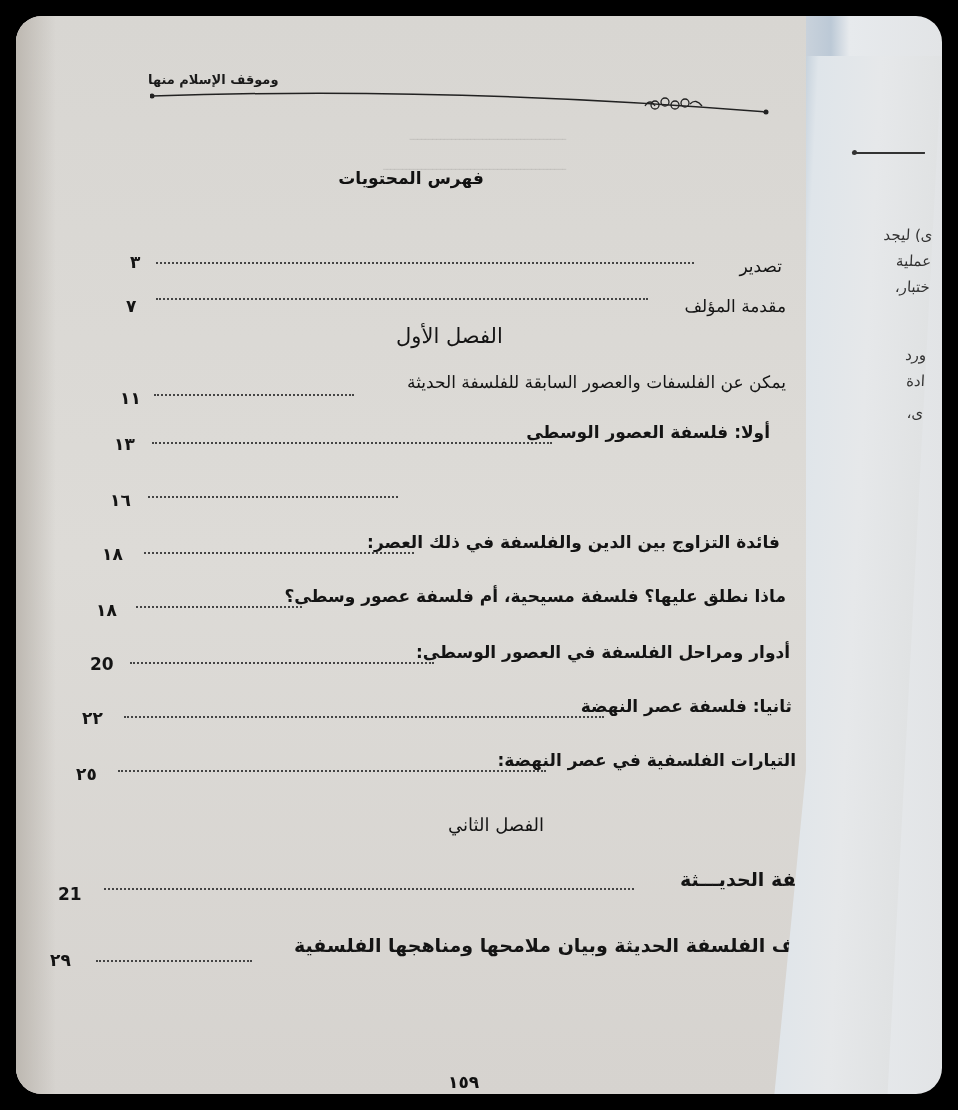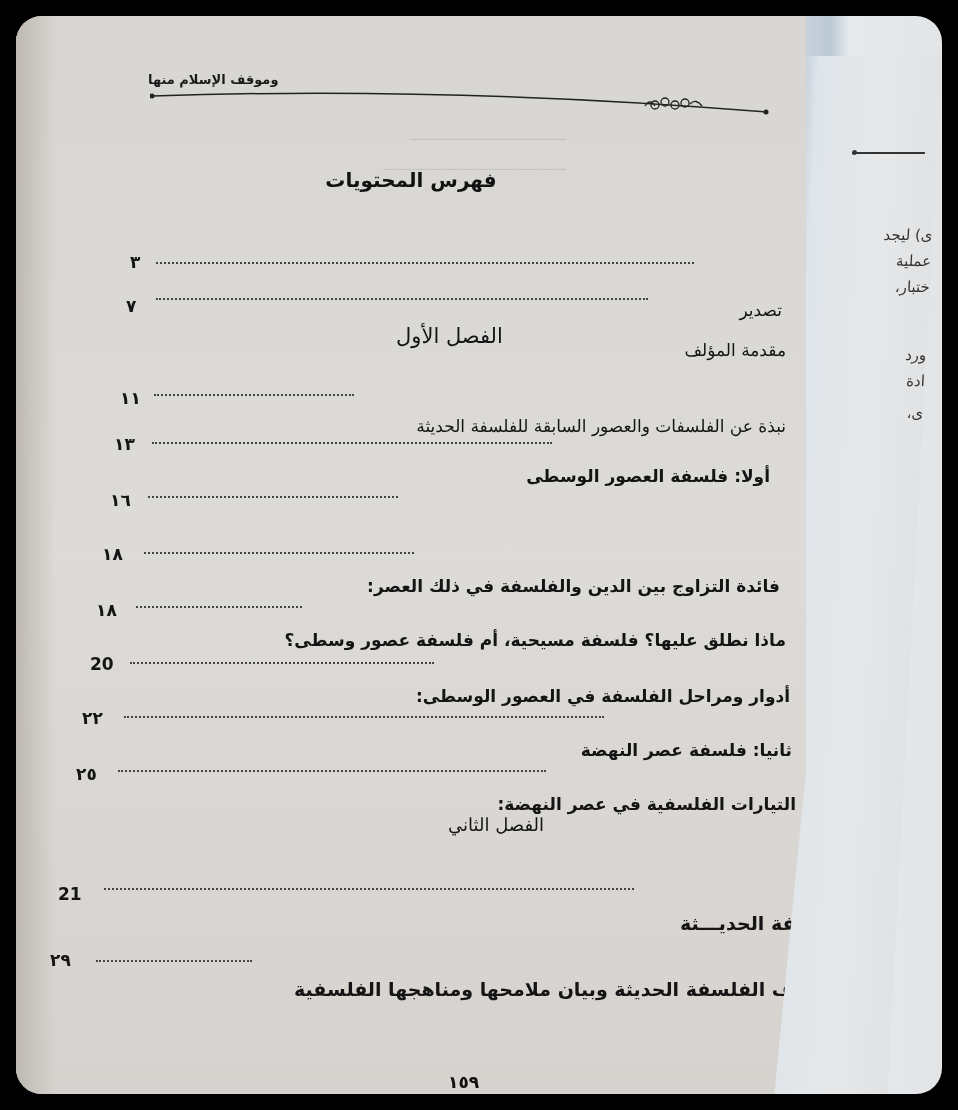--- a/index.html
+++ b/index.html
@@ -28,23 +28,23 @@
     clip-path:polygon(0 0, 100% 0, 100% 70%, 96% 100%, 0 100%);
   }
   .page-shadow { position:absolute; left:0; top:0; width:40px; height:100%; background:linear-gradient(90deg,#bdb8b1,rgba(220,218,214,0)); }
   .running-head {
     position:absolute; left:132px; top:56px; direction:rtl;
     font-family:"DejaVu Sans",sans-serif; font-weight:bold; font-size:13px; color:#1a1a1a;
   }
   .head-rule { position:absolute; left:134px; top:72px; width:620px; height:40px; }
   .toc-title {
     position:absolute; left:0; width:790px; top:152px; text-align:center; direction:rtl;
-    font-family:"DejaVu Sans",sans-serif; font-weight:bold; font-size:20px; color:#111;
+    font-family:"DejaVu Sans",sans-serif; font-weight:bold; font-size:17px; color:#111;
   }
-  .entry { position:absolute; direction:rtl; color:#141414; white-space:nowrap;margin-top:44px; }
+  .entry { position:absolute; direction:rtl; color:#141414; white-space:nowrap; }
   .entry .label { font-size:17px; }
   .entry.bold .label { font-family:"DejaVu Sans",sans-serif; font-weight:bold; }
   .dots { position:absolute; height:0; border-bottom:2px dotted #444; }
   .pnum { position:absolute; font-family:"DejaVu Sans",sans-serif; font-weight:bold; font-size:17px; color:#141414; direction:rtl; }
   .chapter { position:absolute; direction:rtl; font-size:21px; color:#141414; white-space:nowrap; }
   .folio { position:absolute; left:432px; top:1056px; font-family:"DejaVu Sans",sans-serif; font-weight:bold; font-size:17px; color:#111; }
   .ghost { position:absolute; direction:rtl; font-size:13px; color:rgba(80,80,80,0.13); white-space:nowrap; }
 </style>
 </head>
 <body>
@@ -92,21 +92,21 @@
 
     <div class="entry" style="right:20px; top:280px;text-align:right;">
       <span class="label">مقدمة المؤلف</span>
     </div>
     <div class="dots" style="left:140px; width:492px; top:282px;"></div>
     <div class="pnum" style="left:110px; top:280px;">٧</div>
 
     <div class="chapter" style="left:380px; top:308px;">الفصل الأول</div>
 
     <div class="entry" style="right:20px; top:356px;">
-      <span class="label">نبذة عن الفلسفات  والعصور السابقة للفلسفة الحديثة</span>
+      <span class="label">يمكن عن الفلسفات  والعصور السابقة للفلسفة الحديثة</span>
     </div>
     <div class="dots" style="left:138px; width:200px; top:378px;"></div>
     <div class="pnum" style="left:104px; top:372px;">١١</div>
 
     <div class="entry bold" style="right:36px; top:406px;">
       <span class="label">أولا: فلسفة العصور الوسطى</span>
     </div>
     <div class="dots" style="left:136px; width:400px; top:426px;"></div>
     <div class="pnum" style="left:98px; top:418px;">١٣</div>
 

